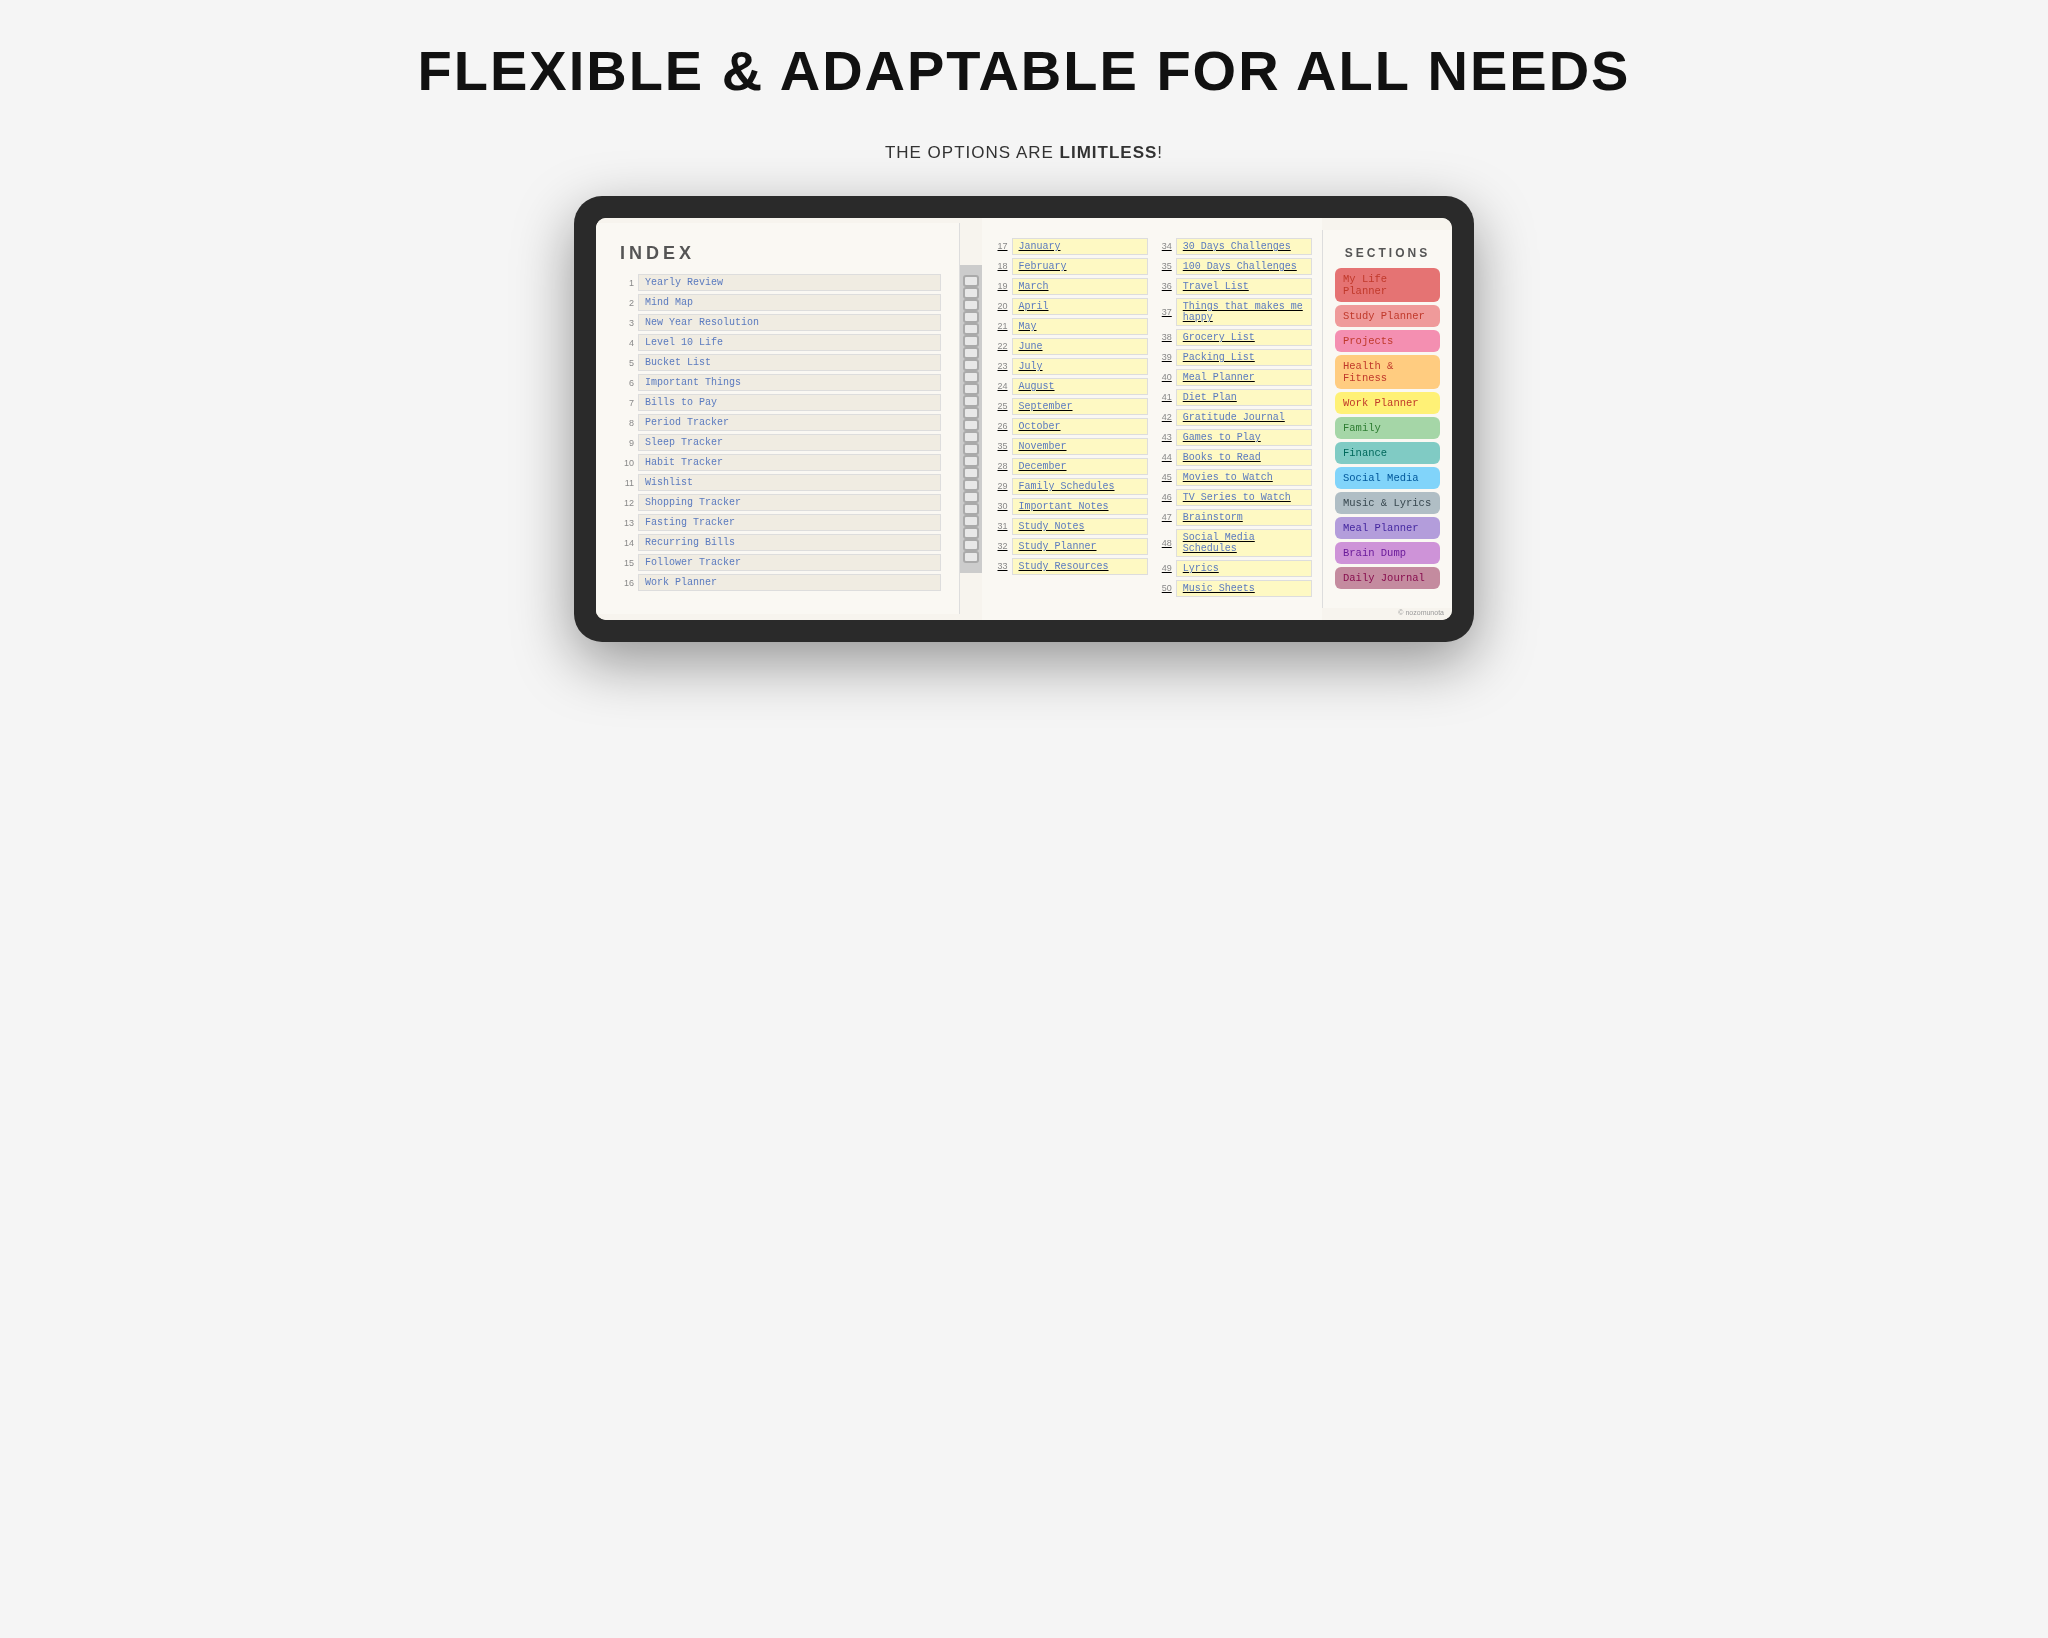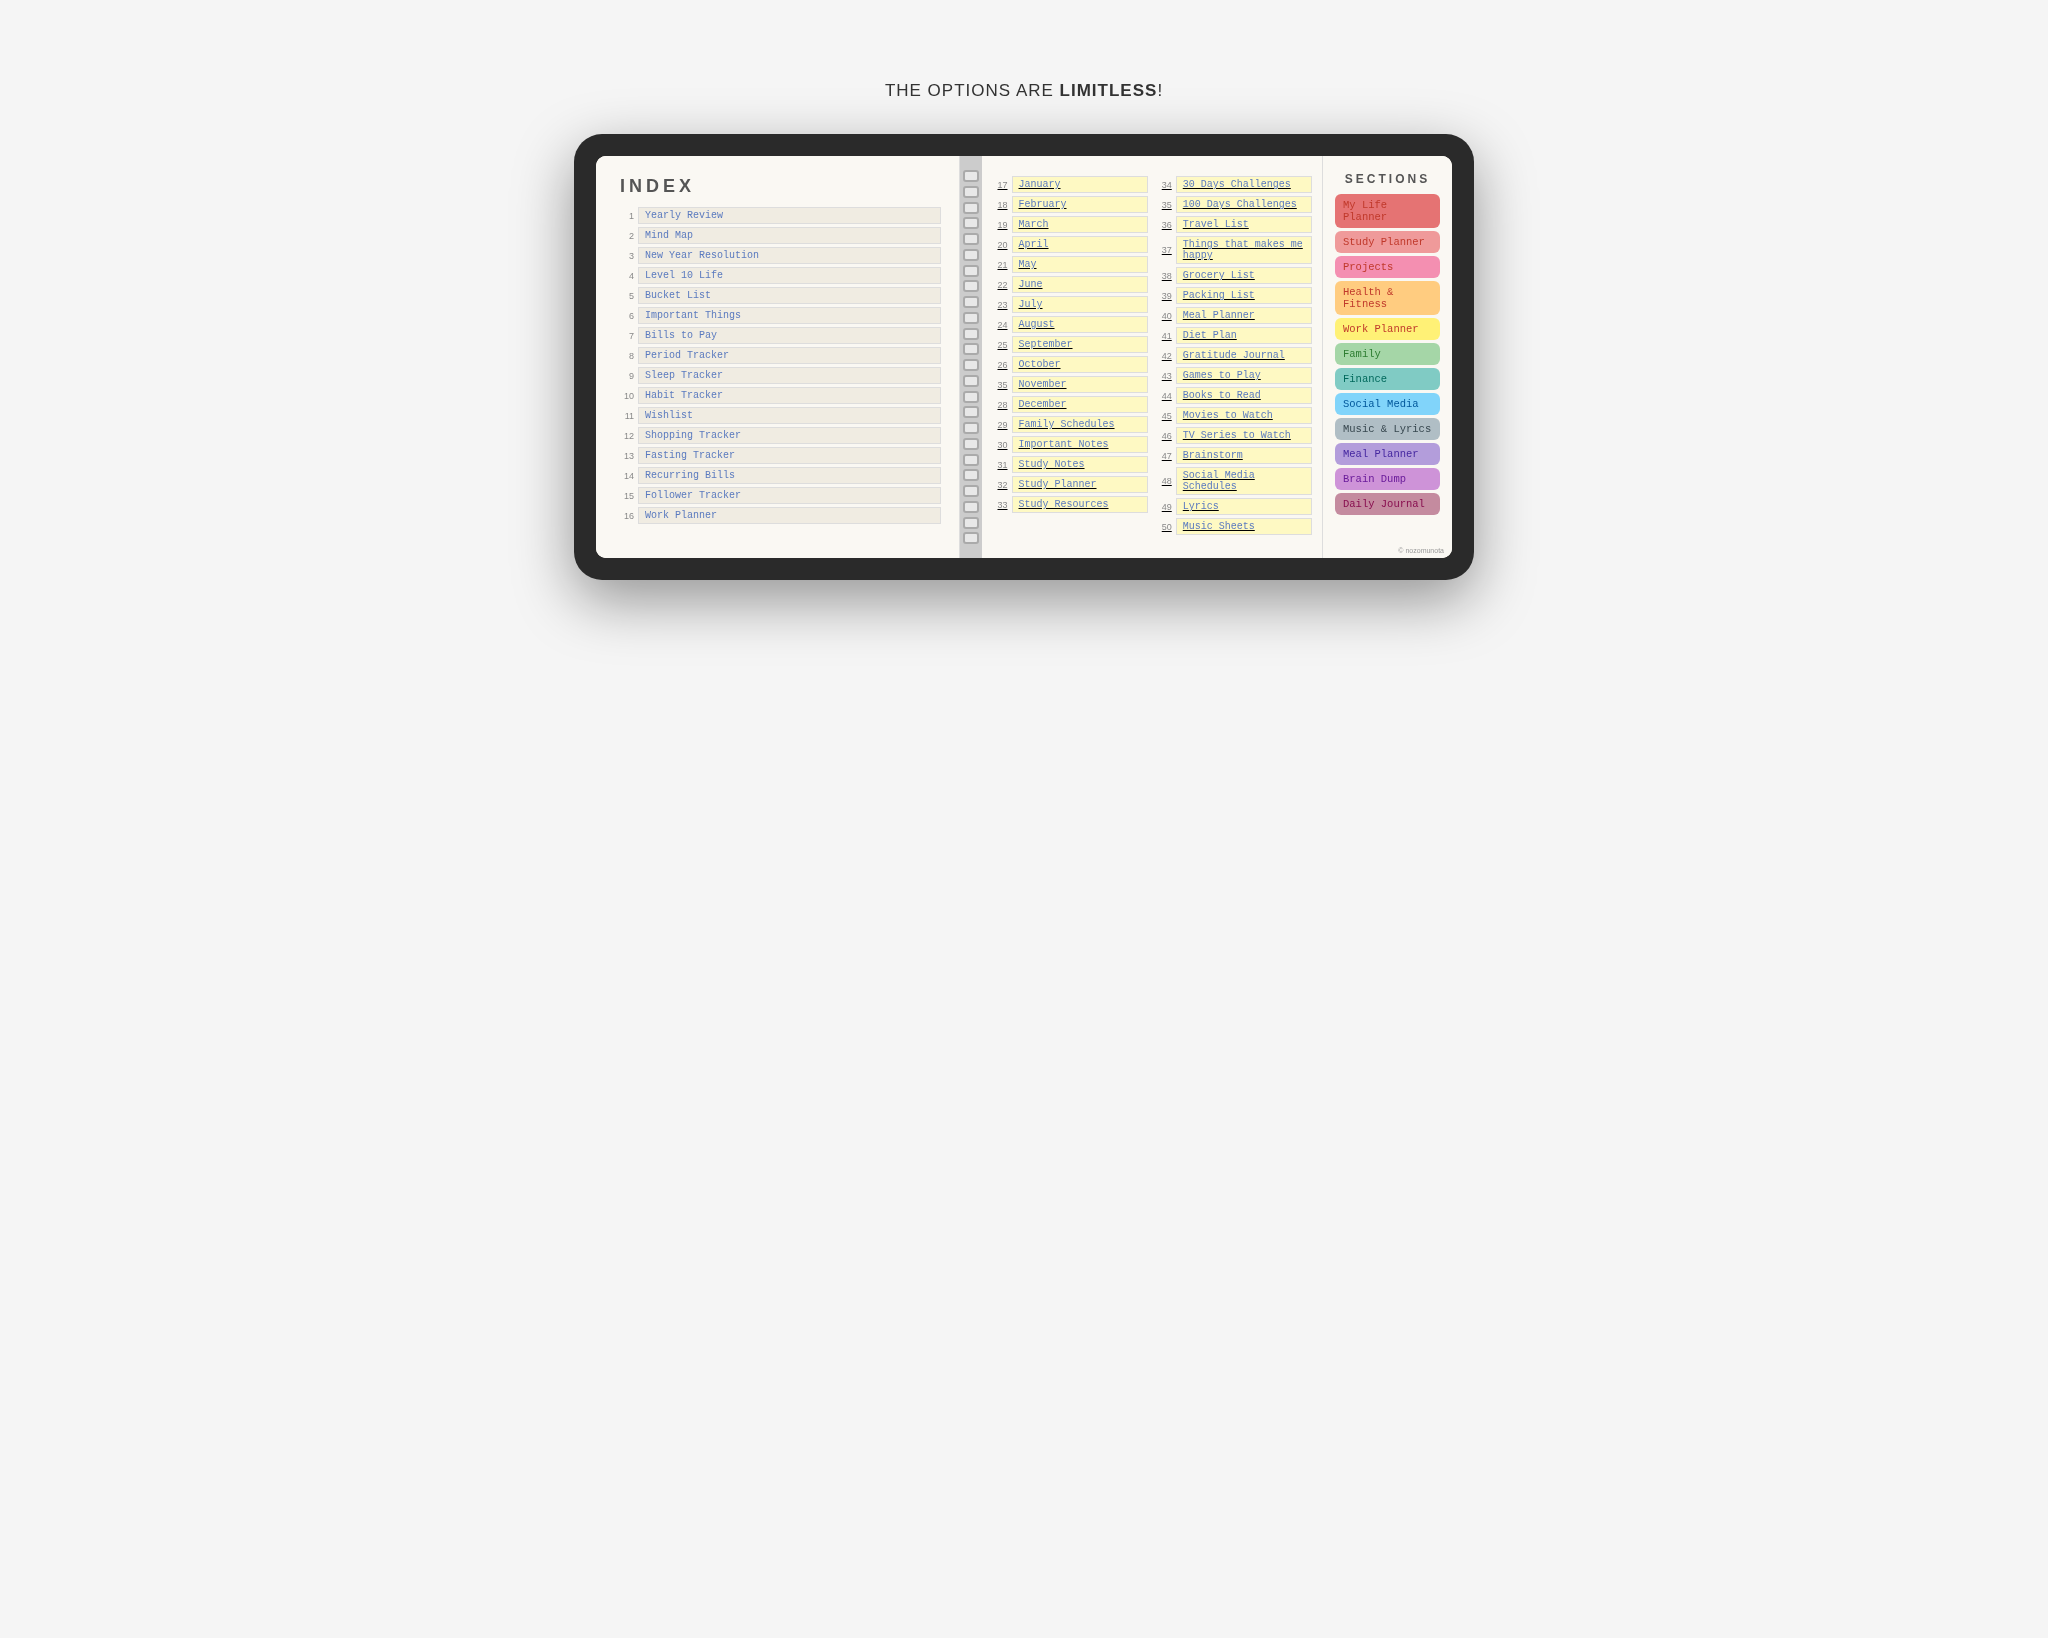--- a/index.html
+++ b/index.html
@@ -48,20 +48,21 @@
       display: flex;
       position: relative;
     }
     
     .notebook {
       display: flex;
       width: 100%;
       background: #f7f4ee;
       border-radius: 8px;
       overflow: hidden;
+      align-items: center;
     }
     
     .left-page {
       flex: 1;
       background: #faf8f3;
       padding: 20px 18px 20px 24px;
       position: relative;
       border-right: 1px solid #ddd;
     }
     
@@ -191,20 +192,21 @@
       bottom: 4px;
       right: 8px;
       font-size: 7px;
       color: #999;
     }
   </style>
 </head>
 <body>
 
 <div class="header-section">
+  <h1 class="main-title">FLEXIBLE &amp; ADAPTABLE FOR ALL NEEDS</h1>
   <p class="subtitle">
     <br>
     <span>THE OPTIONS ARE <b>LIMITLESS</b>!</span>
   </p>
 </div>
 
 <div class="tablet-wrapper">
   <div class="tablet-screen">
     <div class="notebook">
 

